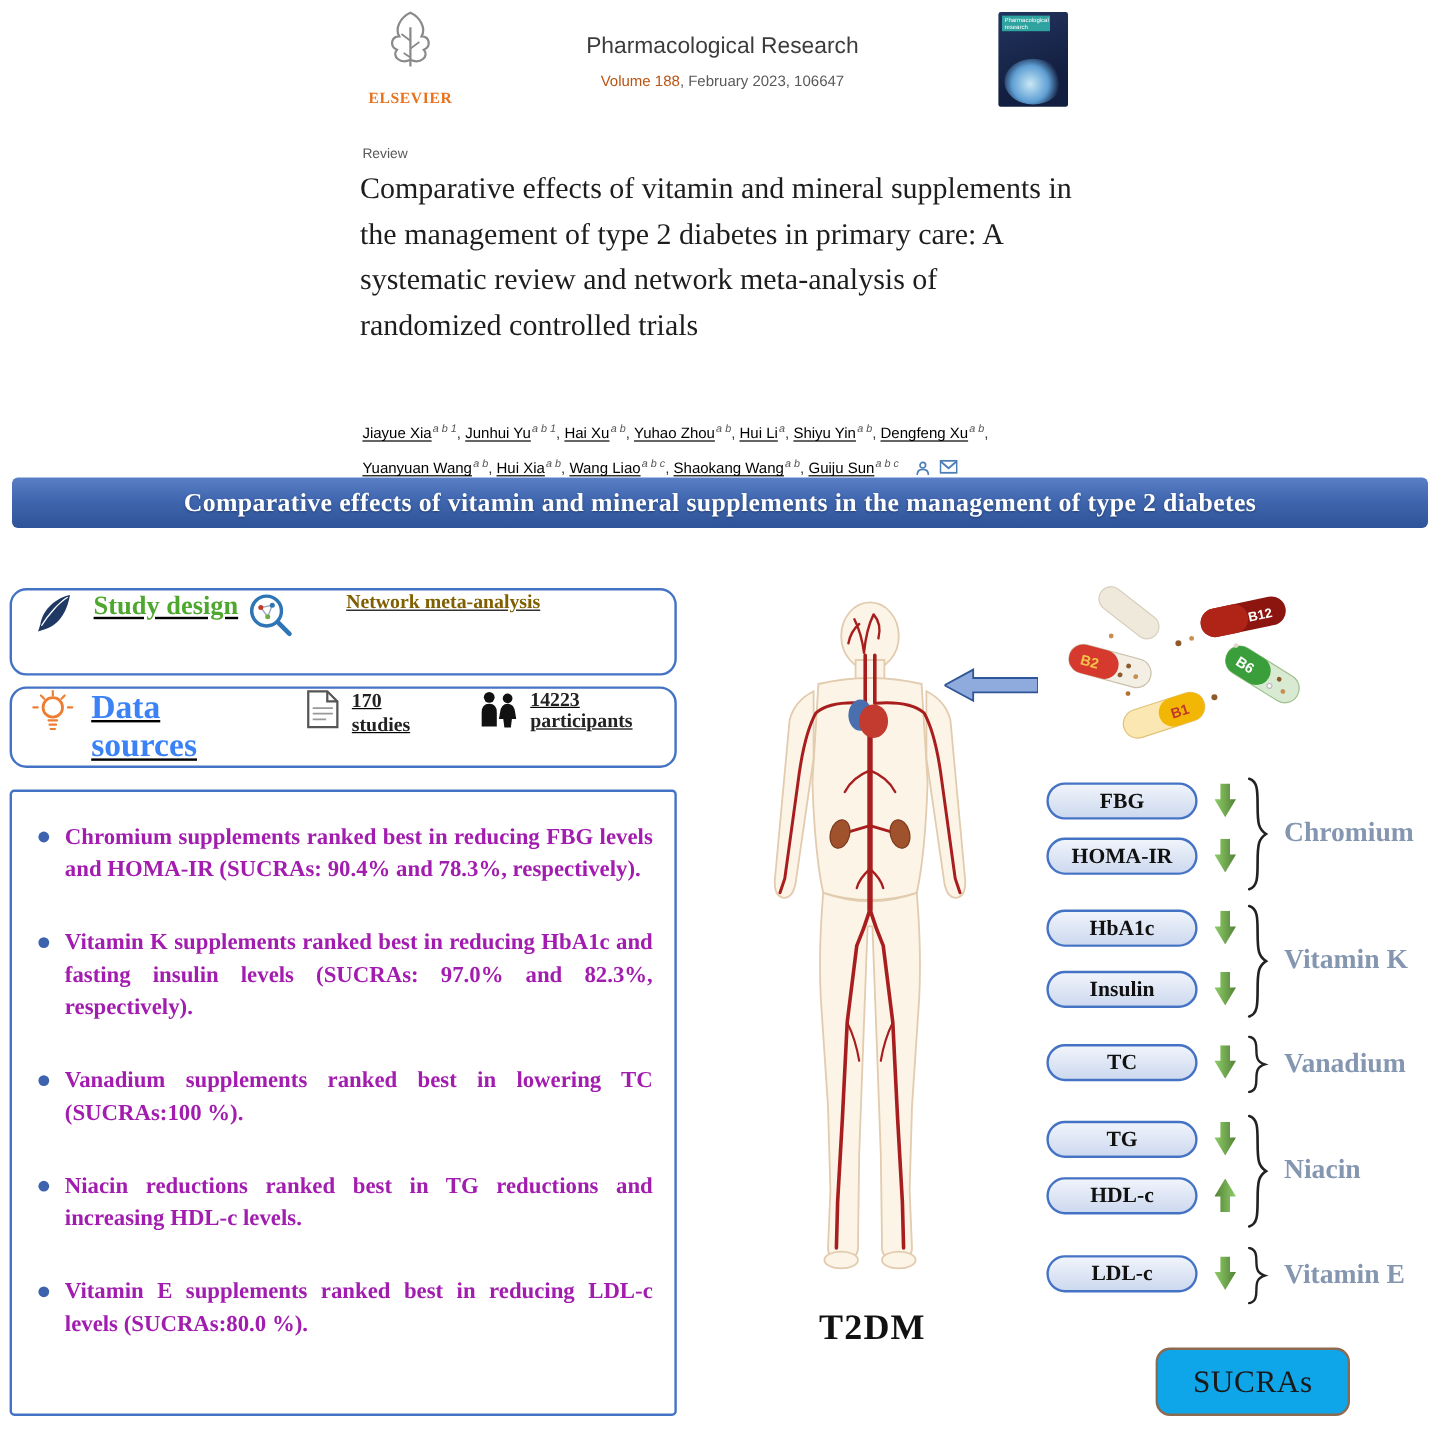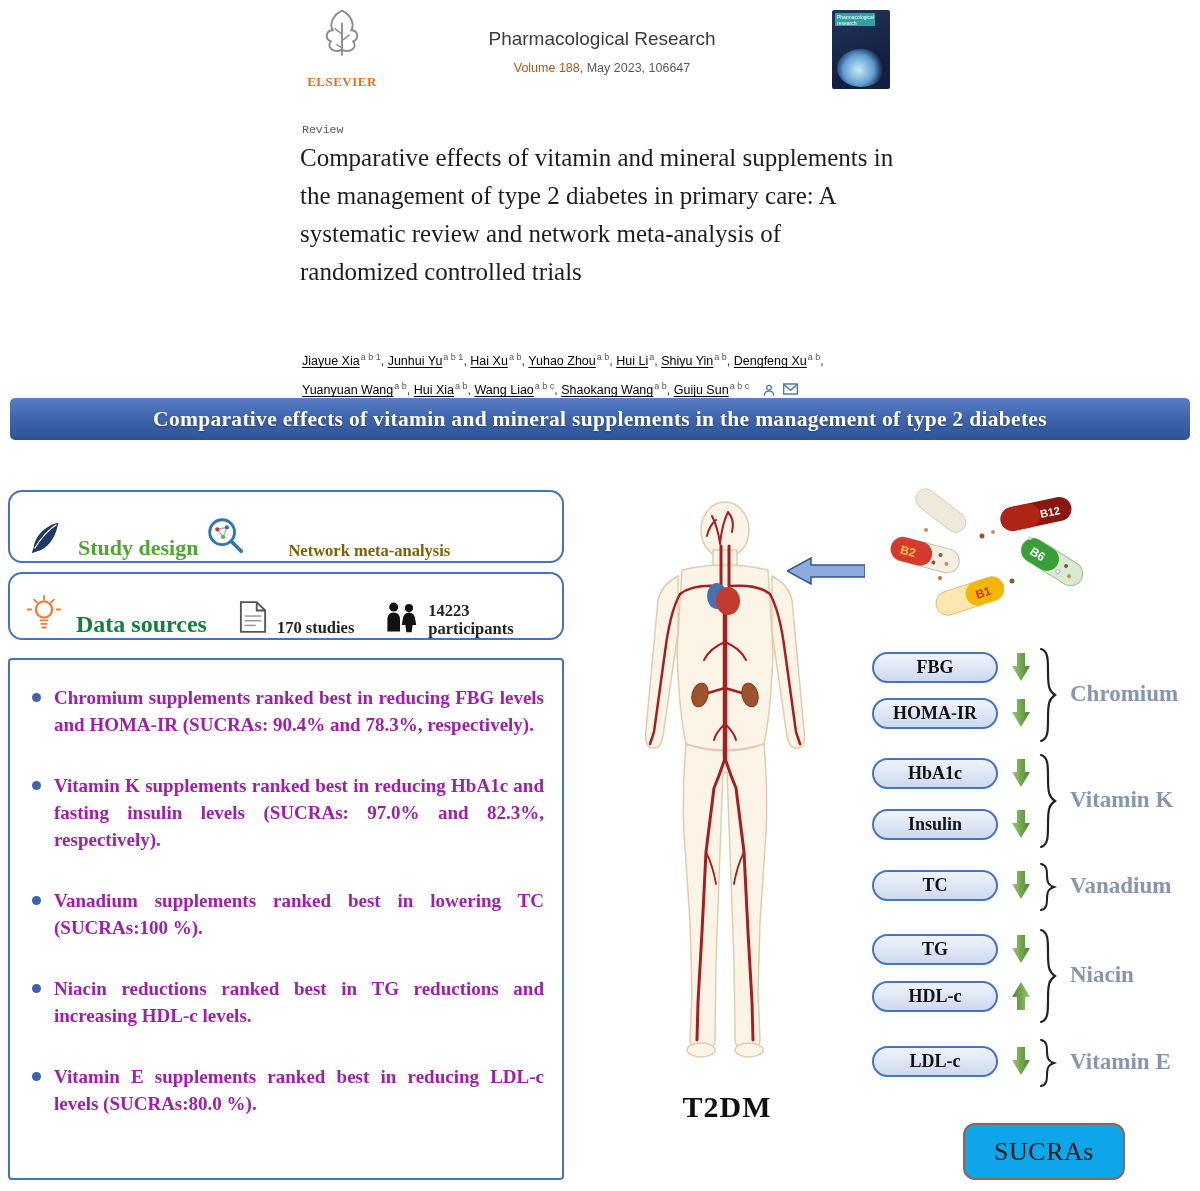--- a/index.html
+++ b/index.html
@@ -22,47 +22,47 @@
 
   .cover { position:absolute; left:832px; top:10px; width:58px; height:79px;
            background:linear-gradient(160deg,#22345f 0%,#131f40 70%); border-radius:2px; overflow:hidden; }
   .cover-band { position:absolute; left:3px; top:3px; width:40px; height:13px; background:#2fa3a0;
                 color:#fff; font-size:5px; line-height:6px; padding:1px 2px;
                 font-family:"Liberation Sans",sans-serif; }
   .cover-swirl { position:absolute; left:5px; bottom:2px; width:48px; height:38px; border-radius:50%;
                  background:radial-gradient(circle at 45% 55%, #c8e8f5 0%, #5f9fd4 45%, rgba(20,40,90,0) 72%); }
 
   .review-label { position:absolute; left:302px; top:123px; font-size:11.5px; color:#595959;
-                  font-family:Liberation Mono, monospace; }
+                  font-family:Liberation Sans, sans-serif; }
   .article-title { position:absolute; left:300px; top:139px; width:594px;
                    font-size:25px; line-height:38px; font-weight:400; color:#1d1d1d; }
   .authors { position:absolute; left:302px; top:345px; width:594px; font-size:12.5px; line-height:25px;
              color:#333; font-family:"Liberation Sans",sans-serif; }
   .author { white-space:nowrap; }
   .author .a-name { text-decoration:underline; text-underline-offset:2px; color:#000000; cursor:pointer; }
-  .author sup { font-size:9px; color:#555; margin-left:1px; }
+  .author sup { font-size:9px; color:#555; margin-left:1px;font-style:italic; }
   .author:not(.last)::after { content:", "; }
   .author-icons { display:inline-flex; gap:7px; margin-left:9px; vertical-align:-3px; }
   .author-icons span { display:inline-flex; cursor:pointer; }
 
   
   .ga { position:absolute; left:0; top:396px; width:1200px; height:795px; }
 
   .banner { position:absolute; left:10px; top:2px; width:1180px; height:42px; border-radius:5px;
             background:linear-gradient(180deg,#5a7fc7 0%,#3f66ae 45%,#2f5398 100%);
             display:flex; align-items:center; justify-content:center; }
   .banner span { color:#fff; font-size:21.5px; font-weight:bold; letter-spacing:.3px;
                  text-shadow:0 1px 2px rgba(0,0,0,.35); }
 
   .info-box { position:absolute; left:8px; width:556px; border:2.5px solid #4472C4; border-radius:14px;
-              background:#fff; display:flex; align-items:flex-end; padding:0 16px; }
+              background:#fff; display:flex; align-items:flex-start; padding:0 16px;text-decoration:underline; }
   .box-study { top:94px; height:73px; }
   .box-data  { top:176px; height:68px; }
   .study-label { color:#4EA72E; font-size:22px; font-weight:bold; margin:0 6px 0 14px; }
-  .data-label  { color:#15803d; font-size:24px; font-weight:bold; margin:0 10px 0 14px; }
+  .data-label  { color:#3b82f6; font-size:28px; font-weight:bold; margin:0 10px 0 14px; }
   .study-value { color:#7F6000; font-size:16.5px; font-weight:bold; margin-left:42px; }
   .data-val { color:#222; font-size:16.5px; font-weight:bold; margin-left:10px; }
   .participants { width:108px; line-height:18px; }
   .doc-gap { margin-left:22px; }
   .ppl-gap { margin-left:28px; }
 
   .findings-box { position:absolute; left:8px; top:262px; width:556px; height:522px;
                   border:2px solid #4472C4; border-radius:4px; background:#fff;
                   padding:24px 18px 0 20px; display:flex; flex-direction:column; gap:34px; }
   .finding { display:flex; }
@@ -114,21 +114,21 @@
         <path d="M30 18 L30 53" stroke="#8a8a8a" stroke-width="2"></path>
         <path d="M30 30 L22 24 M30 37 L38 31 M30 45 L24 41" stroke="#8a8a8a" stroke-width="1.6"></path>
       </svg>
     </span>
     <div class="pub-word">ELSEVIER</div>
   </div>
 
   <div class="journal-head">
     <div class="journal-title">Pharmacological Research</div>
     <div class="volume-line">
-      <span class="volume-link">Volume 188</span><span>, May 2023, 106647</span>
+      <span class="volume-link">Volume 188</span><span>, February 2023, 106647</span>
     </div>
   </div>
 
   <div class="cover">
     <div class="cover-band">Pharmacological research</div>
     <div class="cover-swirl"></div>
   </div>
 
   <div class="review-label">Review</div>
   <h1 class="article-title">Comparative effects of vitamin and mineral supplements in the management of type 2 diabetes in primary care: A systematic review and network meta-analysis of randomized controlled trials</h1>

